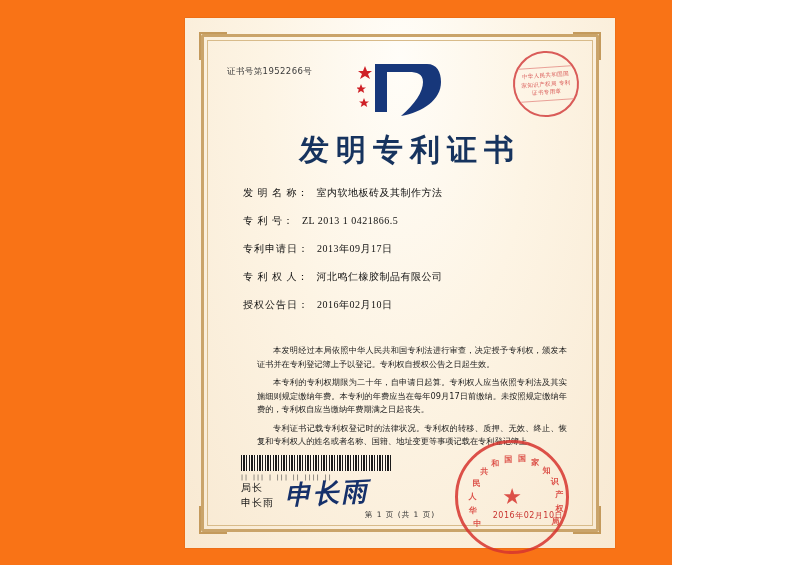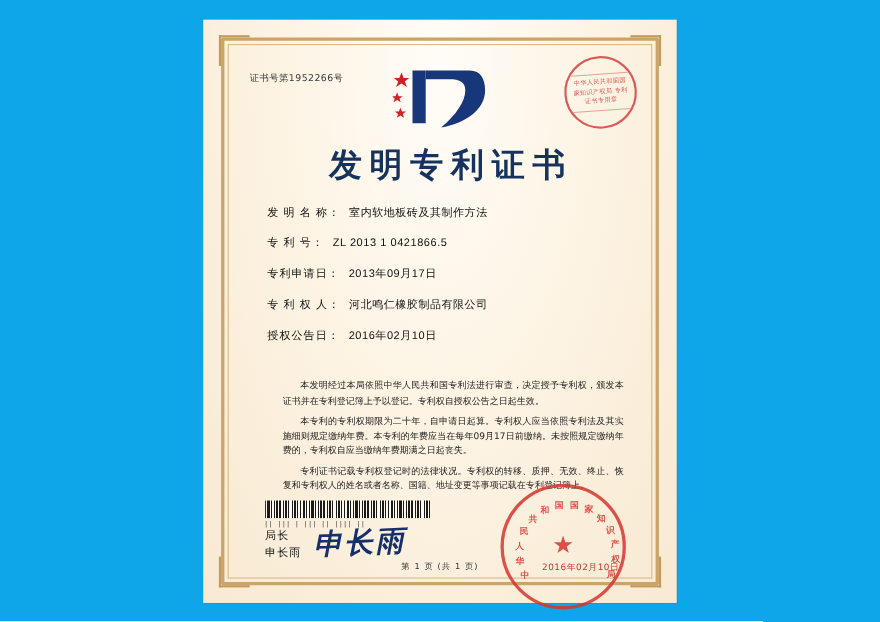--- a/index.html
+++ b/index.html
@@ -8,23 +8,23 @@
     background: #ffffff;
   }
   body {
     width: 800px;
     height: 565px;
     font-family: "DejaVu Sans", sans-serif;
     overflow: hidden;
   }
   .page {
     position: relative;
-    width: 800px;
+    width: 672px;
     height: 565px;
-    background: #0ea5e9;
+    background: #f97316;
   }
   
   .cert {
     position: absolute;
     left: 185px;
     top: 18px;
     width: 430px;
     height: 530px;
     background: #fdf6ec;
     background-image:
@@ -130,21 +130,21 @@
     left: 58px;
     top: 168px;
     right: 50px;
   }
   .field-row {
     display: flex;
     align-items: baseline;
     margin-bottom: 14px;
     font-size: 10px;
     color: #1b1b1b;
-    font-family: Liberation Sans, sans-serif;
+    font-family: Liberation Serif, serif;
   }
   .field-label {
     white-space: nowrap;
     letter-spacing: 1px;
     color: #111;
   }
   .field-value {
     margin-left: 8px;
     letter-spacing: 0.5px;
     color: #111;

